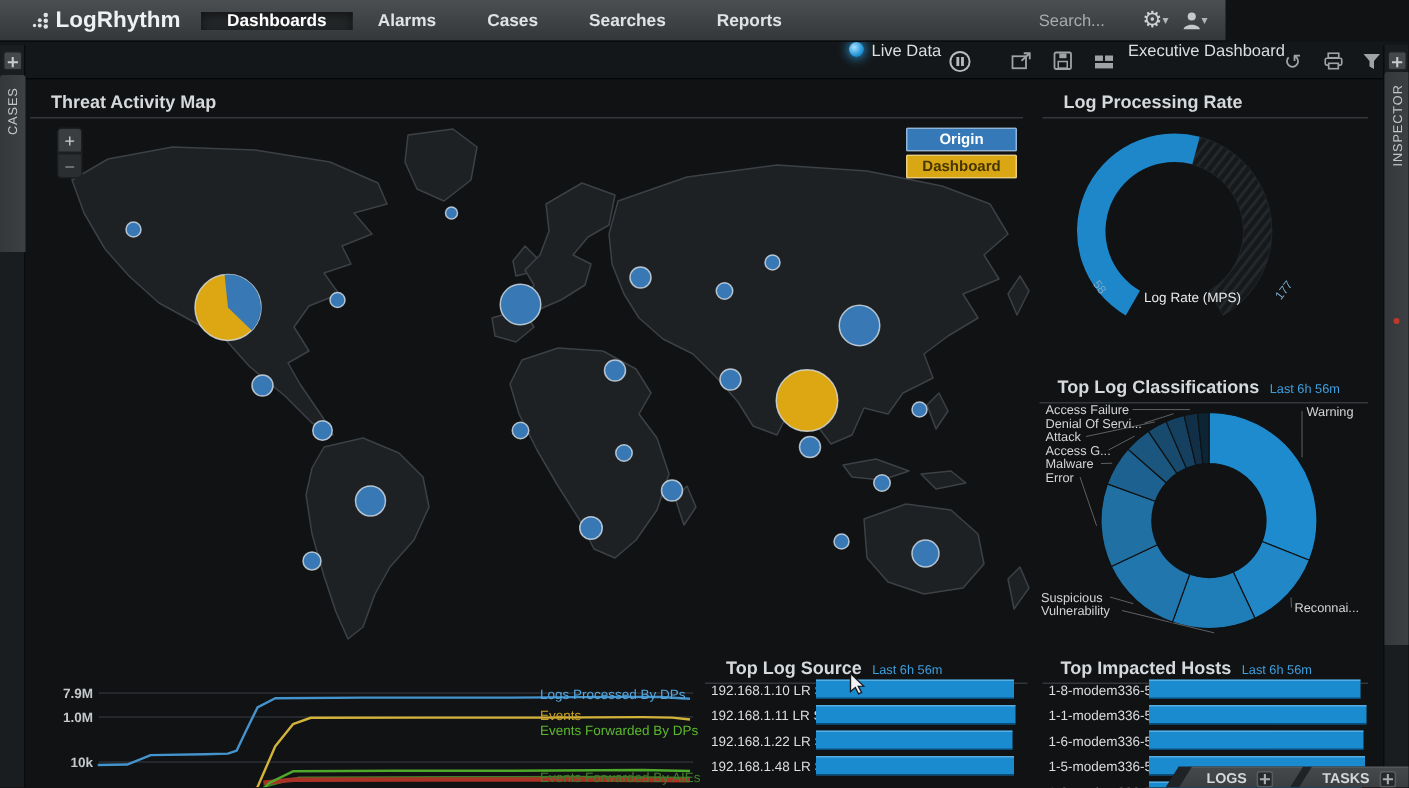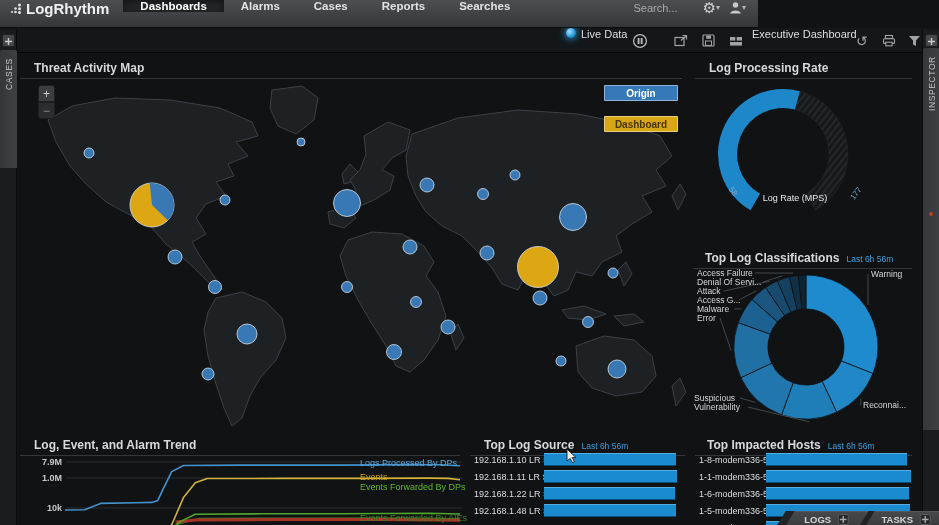--- a/index.html
+++ b/index.html
@@ -2,23 +2,23 @@
 <html><head>
 <meta charset="utf-8">
 <style>
   * { box-sizing: border-box; }
   html,body { margin:0; padding:0; }
   body {
     width:939px; height:525px; overflow:hidden; position:relative;
     background:#101214; font-family:"Liberation Sans",sans-serif;
   }
   
-  .topnav{position:absolute;left:0;top:0;width:758px;height:28px;z-index:7;
+  .topnav{position:absolute;left:0;top:0;width:817px;height:28px;z-index:7;
     background:linear-gradient(#4b4f52,#33373a);border-bottom:1px solid #0b0c0d;
-    display:flex;align-items:flex-start;}
+    display:flex;align-items:center;padding-left:11px;}
   .logo{display:flex;align-items:center;gap:4px;padding:0 14px 0 10px;}
   .logo-text{color:#eef0f1;font-weight:bold;font-size:15px;}
   .nav-items{display:flex;}
   .nav-item{padding:0 17px;display:flex;align-items:center;font-size:11.5px;color:#e0e3e5;
     font-weight:bold;cursor:pointer;}
   .nav-item.active{background:#25282a;color:#fff;box-shadow:inset 0 2px 8px rgba(0,0,0,.55);}
   .nav-right{margin-left:auto;display:flex;align-items:center;gap:9px;padding-right:12px;}
   .search-input{background:transparent;border:none;outline:none;color:#cfd2d4;font-size:11px;
     width:62px;font-family:"Liberation Sans",sans-serif;}
   .search-input::placeholder{color:#a8abae;}
@@ -51,21 +51,21 @@
     border-bottom:1px solid #33373b;}
   .panel-title{font-size:12px;font-weight:bold;color:#d6d9db;white-space:nowrap;}
   .time-range{font-size:8.5px;color:#3fa0e0;margin-left:7px;white-space:nowrap;}
   
   .map-zoom{position:absolute;left:18px;top:30px;width:17px;z-index:3;}
   .map-zoom .zbtn{width:17px;height:17px;text-align:center;line-height:16px;font-size:12px;cursor:pointer;
     border:1px solid #1c1f21;}
   .zbtn.zin{background:#3a3e41;color:#cdd0d2;border-radius:3px 3px 0 0;}
   .zbtn.zout{background:#2b2e31;color:#8a8e91;border-radius:0 0 3px 3px;}
   .map-legend{position:absolute;right:14px;top:30px;width:74px;z-index:3;}
-  .legend-btn{height:16px;margin-bottom:15px;font-size:10px;font-weight:bold;text-align:center;
+  .legend-btn{height:16px;margin-bottom:2px;font-size:10px;font-weight:bold;text-align:center;
     line-height:15px;border:1px solid rgba(255,255,255,.45);border-radius:1px;cursor:pointer;}
   
   .gauge-value{position:absolute;left:40px;top:84px;width:120px;text-align:center;
     font-size:42px;font-weight:bold;color:#5fc4ff;letter-spacing:1px;
     text-shadow:0 0 12px rgba(30,140,210,.95),0 0 4px rgba(130,205,255,.9);}
   .gauge-unit{position:absolute;left:45px;top:138px;width:110px;text-align:center;
     font-size:9px;color:#e8eaec;}
   
   .bars{position:absolute;left:4px;right:5px;top:21px;}
   .bar-row{display:flex;align-items:center;height:13px;margin-bottom:4px;}
@@ -98,22 +98,22 @@
       <circle cx="9.5" cy="3" r="1.5" fill="#dfe3e5"></circle>
         <circle cx="9.5" cy="6.8" r="1.5" fill="#dfe3e5"></circle>
         <circle cx="9.5" cy="10.6" r="1.5" fill="#dfe3e5"></circle>
     </svg>
     <span class="logo-text">LogRhythm</span>
   </div>
   <div class="nav-items" id="nav-items">
       <div class="nav-item active">Dashboards</div>
       <div class="nav-item">Alarms</div>
       <div class="nav-item">Cases</div>
+      <div class="nav-item">Searches</div>
       <div class="nav-item">Reports</div>
-      <div class="nav-item">Searches</div>
     </div>
   <div class="nav-right">
     <input class="search-input" placeholder="Search..." style="">
     <span class="icon-btn">
       <span class="gear-glyph">⚙</span>
       <span class="caret">▾</span>
     </span>
     <span class="icon-btn">
       <svg width="13" height="13">
         <circle cx="6.5" cy="4" r="2.7" fill="#c6c9cc"></circle>
@@ -315,23 +315,20 @@
       <line x1="70" y1="22" x2="89.37601102585215" y2="15.817789125727899" stroke="#85888b" stroke-width="0.6" opacity="0.75"></line>
       <text x="4" y="25" font-size="8.5" fill="#d4d6d8" text-anchor="start">Denial Of Servi...</text>
       <path d="M96.41196127928548,16.936907209286886 A72,72 0 0 1 105.3239968921813,15.410343091416081 L108.94877613754014,49.216569964914044 A38,38 0 0 0 104.24520178628956,50.02225658267919 Z" fill="#112f47" stroke="#0f1214" stroke-width="0.8"></path>
       <line x1="62" y1="13" x2="100.33749164654493" y2="13.076655363825154" stroke="#85888b" stroke-width="0.6" opacity="0.75"></line>
       <text x="4" y="16" font-size="8.5" fill="#d4d6d8" text-anchor="start">Access Failure</text>
       <path d="M105.3239968921813,15.410343091416081 A72,72 0 0 1 112.99999999999999,15 L112.99999999999999,49 A38,38 0 0 0 108.94877613754014,49.216569964914044 Z" fill="#0d2435" stroke="#0f1214" stroke-width="0.8"></path>
     </svg>
 </div>
 
 <div class="panel" style="left:20px;top:432px;width:450px;height:93px">
-  <div class="panel-header">
-    <span class="panel-title">Log, Event, and Alarm Trend</span>
-  </div>
   <svg id="trend-svg" width="450" height="93" viewBox="0 0 450 93" style="position:absolute;left:0;top:0">
     <defs>
         <clipPath id="trendclip">
           <rect x="45" y="12" width="397" height="81"></rect>
         </clipPath>
       </defs>
     <g id="trend-grid">
         <line x1="46" y1="30" x2="442" y2="30" stroke="#2b2f33" stroke-width="1"></line>
         <text x="42" y="33" font-size="9" fill="#c6c9cb" text-anchor="end" font-weight="bold">7.9M</text>
         <line x1="46" y1="46" x2="442" y2="46" stroke="#2b2f33" stroke-width="1"></line>

